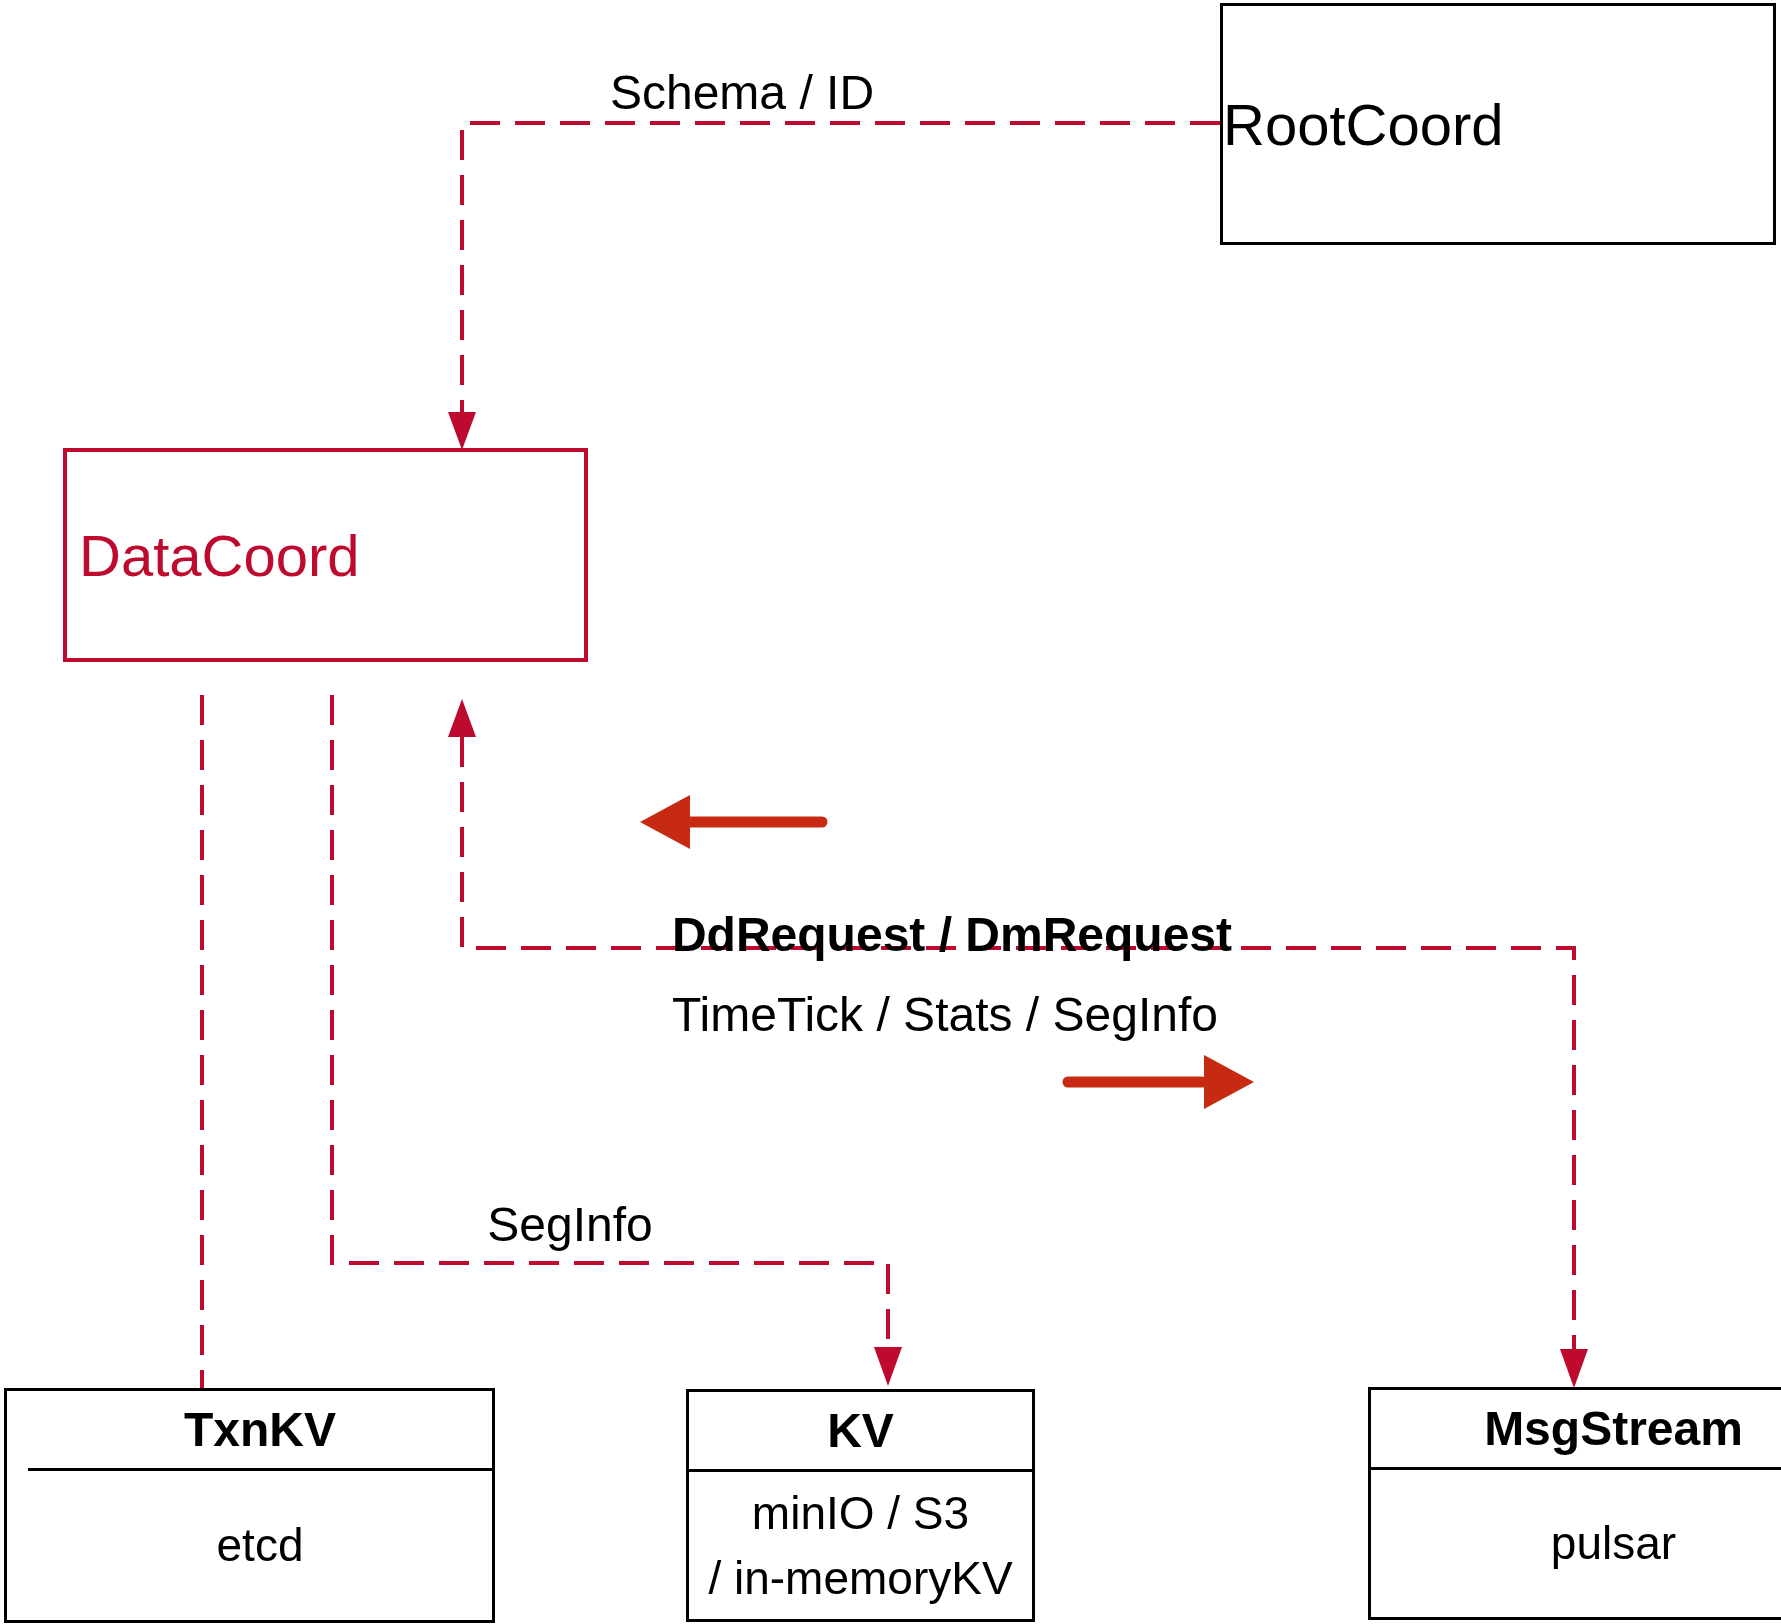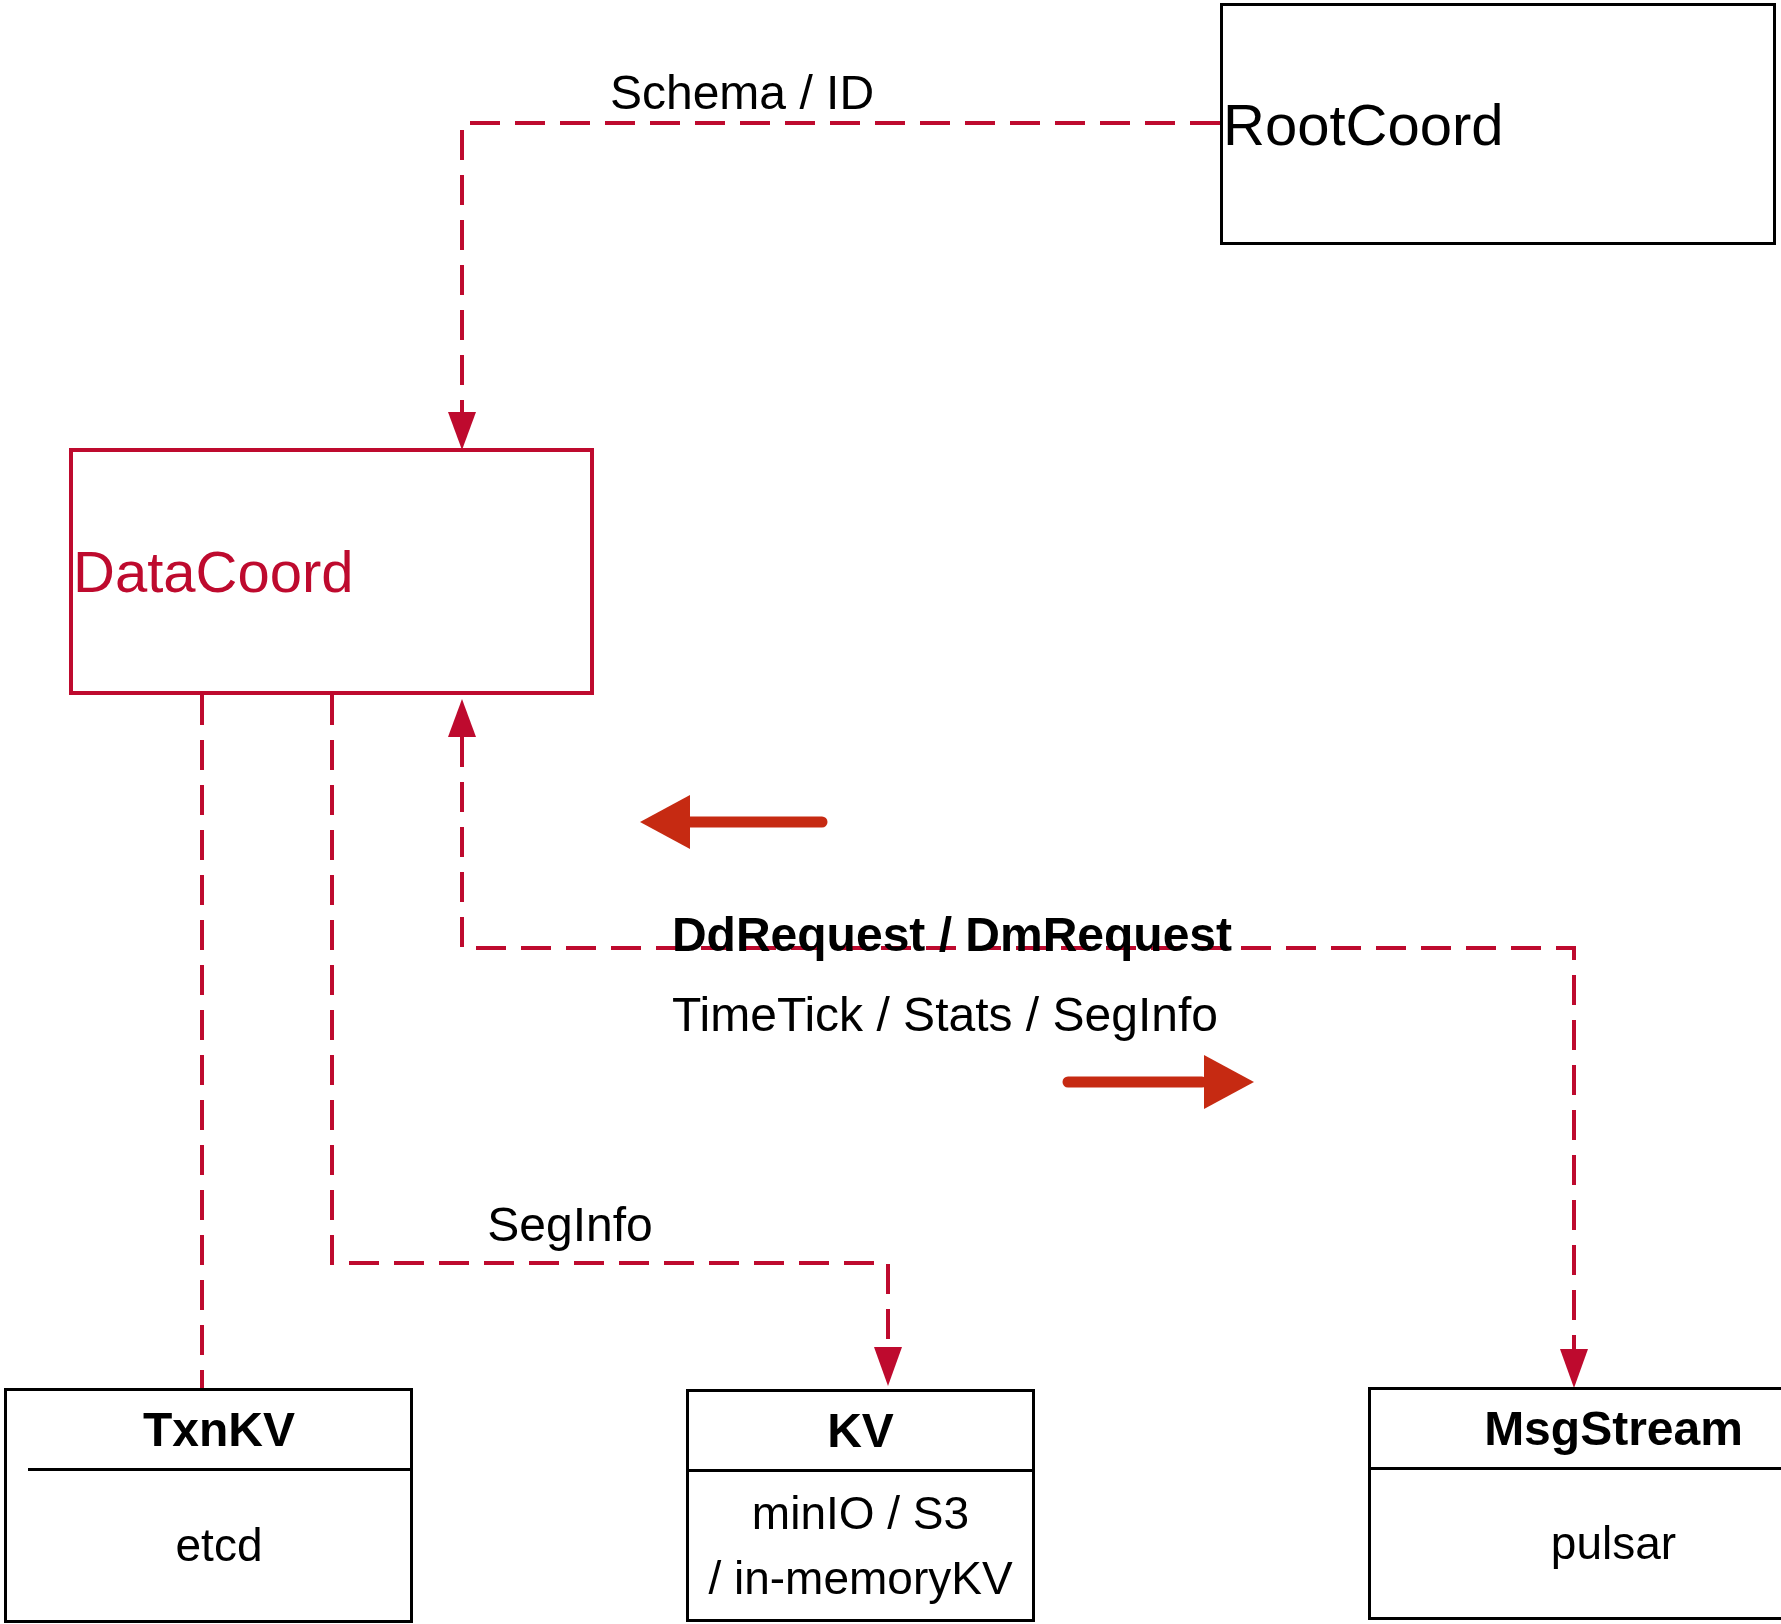--- a/index.html
+++ b/index.html
@@ -24,30 +24,30 @@
   .shead{fill:var(--solid);stroke:none;}
 
   .node{
     position:absolute;
     box-sizing:border-box;
     background:var(--bg);
     display:flex;align-items:center;justify-content:flex-start;
   }
   .node.simple{font-size:58px;}
   .rootcoord{left:1220px;top:3px;width:556px;height:242px;border:3px solid var(--black);}
-  .datacoord{left:69px;top:448px;width:525px;height:247px;border:4px solid var(--dashed);color:var(--dashed);}
+  .datacoord{left:63px;top:448px;width:525px;height:214px;border:4px solid var(--dashed);color:var(--dashed);padding-left:12px;}
 
   .table-node{
     position:absolute;
     box-sizing:border-box;
     background:var(--bg);
     border:3px solid var(--black);
     display:flex;flex-direction:column;
   }
-  .txnkv{left:4px;top:1388px;width:409px;height:235px;padding-left:21px;}
+  .txnkv{left:4px;top:1388px;width:491px;height:235px;padding-left:21px;}
   .kv{left:686px;top:1389px;width:349px;height:233px;}
   .msgstream{left:1368px;top:1387px;width:491px;height:233px;}
   .table-node .hdr{
     box-sizing:border-box;
     height:80px;flex:0 0 80px;
     border-bottom:3px solid var(--black);
     display:flex;align-items:center;justify-content:center;
     font-weight:bold;font-size:48px;
   }
   .table-node .bdy{

